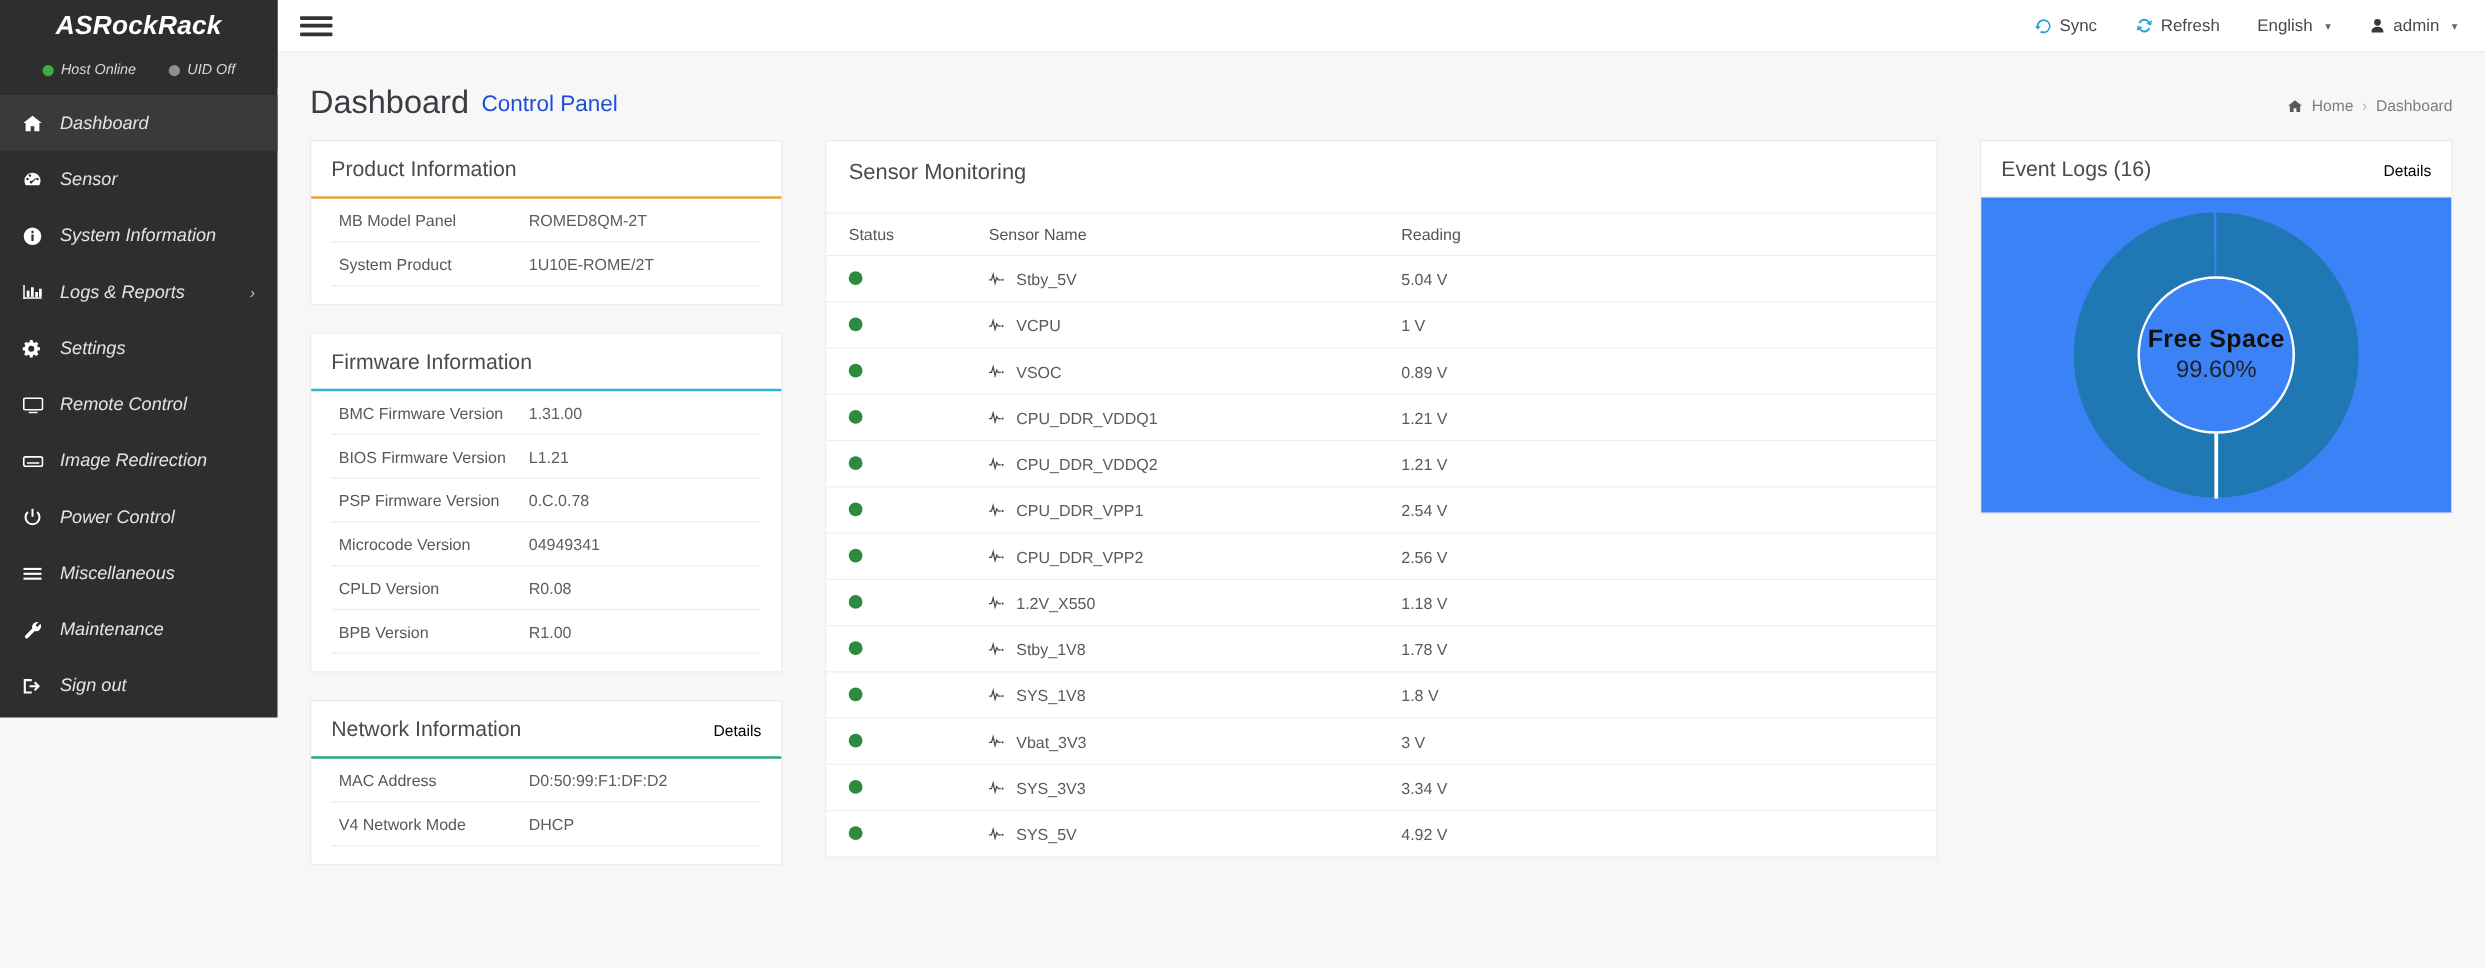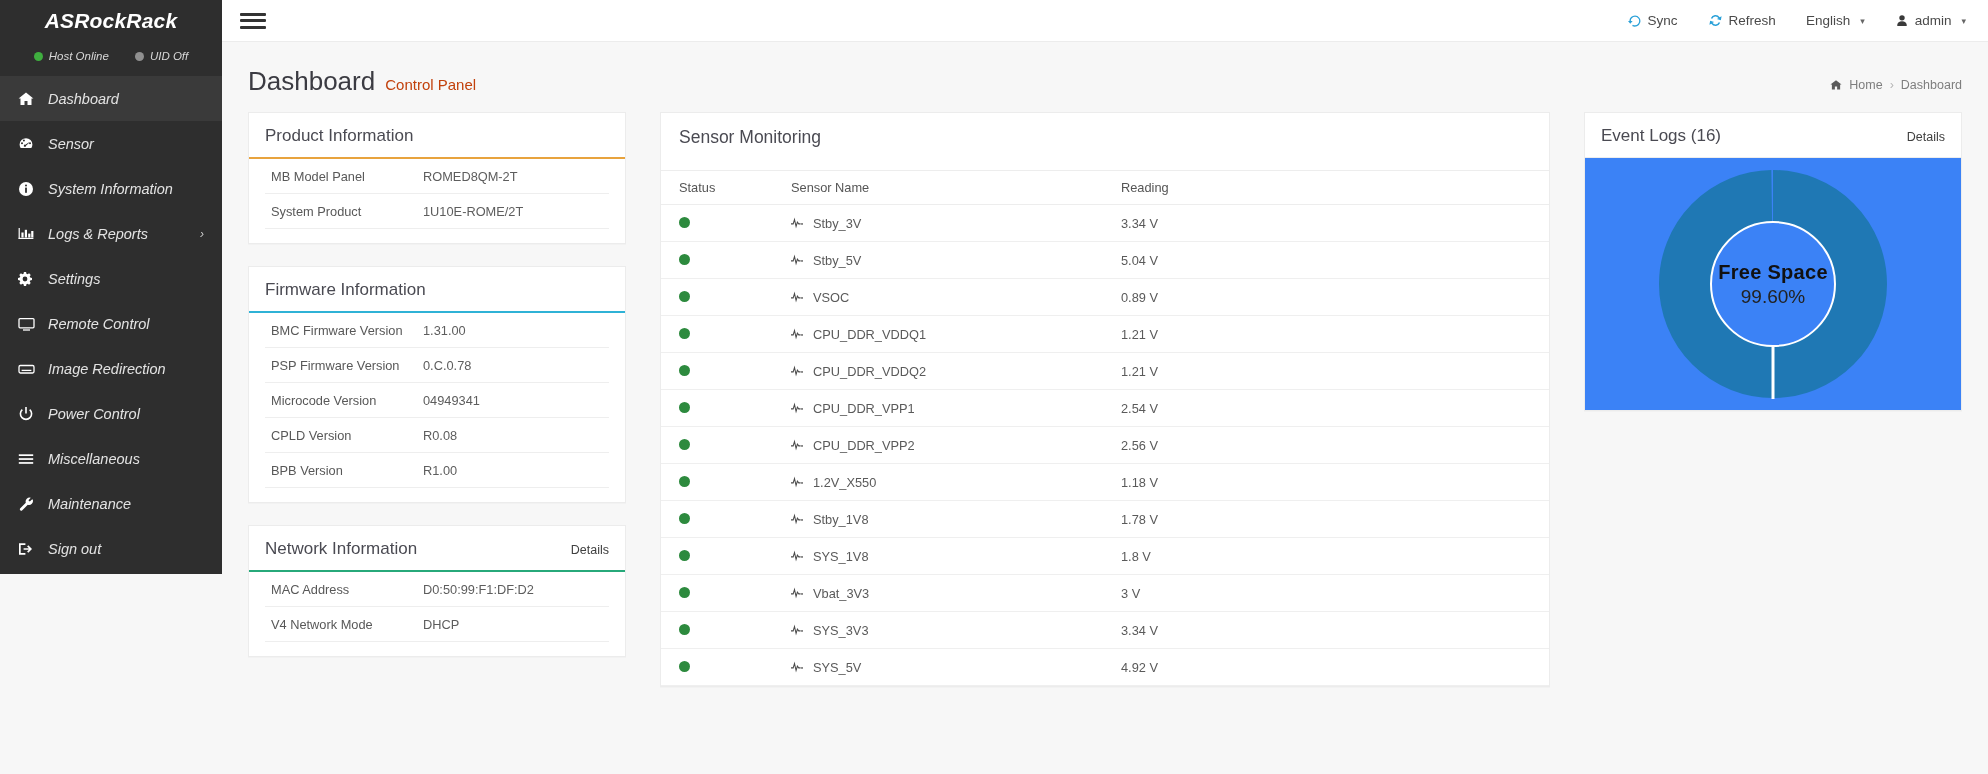--- a/index.html
+++ b/index.html
@@ -91,21 +91,21 @@
   
   #pagehead {
     height: 52px;
     display: flex; align-items: flex-end;
     padding: 0 26px 0 26px;
     position: relative;
   }
   .page-title {
     font-size: 26px; color: #3b3b42; font-weight: 400; line-height: 1;
   }
-  .page-sub { font-size: 15px; color: #c2410c; margin-left: 10px; line-height: 1; position: relative; top: -2px;}
+  .page-sub { font-size: 18px; color: #1d4ed8; margin-left: 10px; line-height: 1; position: relative; top: -2px;}
   .crumb {
     margin-left: auto;
     display: flex; align-items: center; gap: 7px;
     font-size: 12.5px; color: #7e7e7e; line-height: 1;
     position: relative; top: -3px;
   }
   .crumb .home-ic { color: #5a5a5a; display: flex; align-items: center; }
   .crumb .sep { color: #b5b5b5; }
 
   
@@ -127,21 +127,21 @@
   }
   .card-head {
     padding: 13px 16px 11px 16px;
     display: flex; align-items: baseline;
     border-bottom: 2px solid transparent;
   }
   .card-head h3 {
     font-size: 17px; font-weight: 400; color: #4a4a52;
   }
   .card-head .details {
-    margin-left: auto; font-size: 12.5px; color: #404040; cursor: pointer;
+    margin-left: auto; font-size: 12.5px; color: #000000; cursor: pointer;
   }
   .accent-orange { border-bottom-color: #e8a33d; }
   .accent-blue   { border-bottom-color: #2fb2d6; }
   .accent-green  { border-bottom-color: #27a97a; gap: 12px; }
   .accent-none   { border-bottom-color: transparent; }
 
   .kv-body { padding: 0 16px 14px 16px; }
   .kv-row {
     display: flex; align-items: center;
     height: 35px;
@@ -413,20 +413,24 @@
       <div class="card">
         <div class="card-head accent-blue">
           <h3>Firmware Information</h3>
         </div>
         <div class="kv-body">
           <div class="kv-row">
             <span class="kv-k">BMC Firmware Version</span>
             <span class="kv-v">1.31.00</span>
           </div>
           <div class="kv-row">
+            <span class="kv-k">BIOS Firmware Version</span>
+            <span class="kv-v">L1.21</span>
+          </div>
+          <div class="kv-row">
             <span class="kv-k">PSP Firmware Version</span>
             <span class="kv-v">0.C.0.78</span>
           </div>
           <div class="kv-row">
             <span class="kv-k">Microcode Version</span>
             <span class="kv-v">04949341</span>
           </div>
           <div class="kv-row">
             <span class="kv-k">CPLD Version</span>
             <span class="kv-v">R0.08</span>
@@ -472,37 +476,37 @@
           </thead>
           <tbody id="sensor-body">
               <tr>
                 <td class="c-status"><span class="sdot"></span></td>
                 <td class="c-name">
                   <span class="sname-cell">
                     <svg class="wave" width="14" height="12" viewBox="0 0 16 12" fill="none" stroke="#4b4b4b" stroke-width="1.2">
                       <polyline points="0,7 2.5,7 4,2 5.8,10 7.3,5 8.8,7 11,7"></polyline>
                       <circle cx="12.6" cy="7" r="1" fill="#4b4b4b" stroke="none"></circle>
                     </svg>
-                    <span>Stby_3V</span>
-                  </span>
-                </td>
-                <td class="c-read"><span>3.34 V</span></td>
-              </tr>
-              <tr>
-                <td class="c-status"><span class="sdot"></span></td>
-                <td class="c-name">
-                  <span class="sname-cell">
-                    <svg class="wave" width="14" height="12" viewBox="0 0 16 12" fill="none" stroke="#4b4b4b" stroke-width="1.2">
-                      <polyline points="0,7 2.5,7 4,2 5.8,10 7.3,5 8.8,7 11,7"></polyline>
-                      <circle cx="12.6" cy="7" r="1" fill="#4b4b4b" stroke="none"></circle>
-                    </svg>
                     <span>Stby_5V</span>
                   </span>
                 </td>
                 <td class="c-read"><span>5.04 V</span></td>
+              </tr>
+              <tr>
+                <td class="c-status"><span class="sdot"></span></td>
+                <td class="c-name">
+                  <span class="sname-cell">
+                    <svg class="wave" width="14" height="12" viewBox="0 0 16 12" fill="none" stroke="#4b4b4b" stroke-width="1.2">
+                      <polyline points="0,7 2.5,7 4,2 5.8,10 7.3,5 8.8,7 11,7"></polyline>
+                      <circle cx="12.6" cy="7" r="1" fill="#4b4b4b" stroke="none"></circle>
+                    </svg>
+                    <span>VCPU</span>
+                  </span>
+                </td>
+                <td class="c-read"><span>1 V</span></td>
               </tr>
               <tr>
                 <td class="c-status"><span class="sdot"></span></td>
                 <td class="c-name">
                   <span class="sname-cell">
                     <svg class="wave" width="14" height="12" viewBox="0 0 16 12" fill="none" stroke="#4b4b4b" stroke-width="1.2">
                       <polyline points="0,7 2.5,7 4,2 5.8,10 7.3,5 8.8,7 11,7"></polyline>
                       <circle cx="12.6" cy="7" r="1" fill="#4b4b4b" stroke="none"></circle>
                     </svg>
                     <span>VSOC</span>

